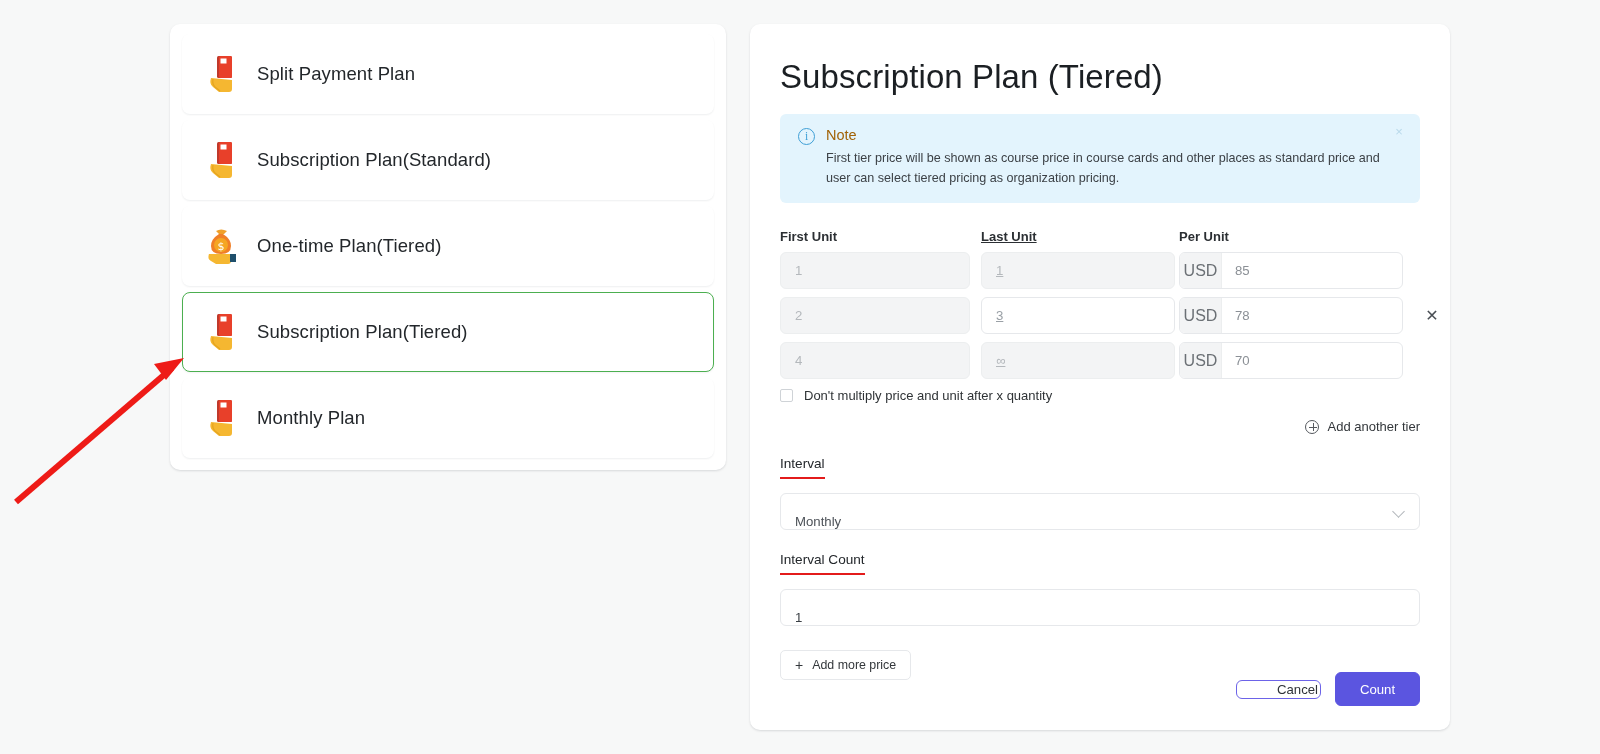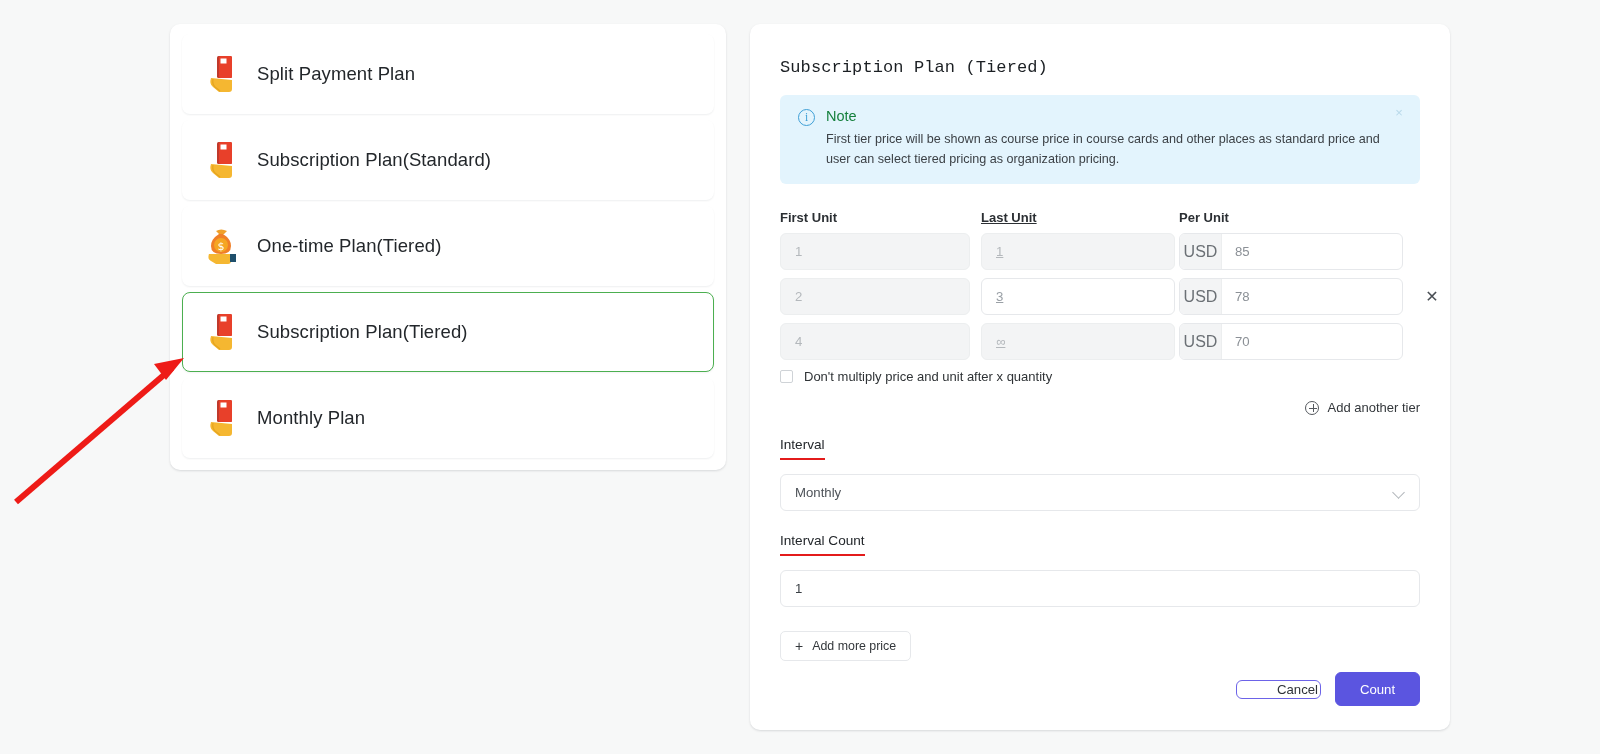--- a/index.html
+++ b/index.html
@@ -48,45 +48,44 @@
   
   #plan-form-panel{
     position:absolute; left:750px; top:24px;
     width:700px; height:706px;
     background:#ffffff;
     border-radius:10px;
     box-shadow:0 1px 3px rgba(16,24,40,.08), 0 1px 2px rgba(16,24,40,.06);
     padding:20px 30px;
   }
   #form-title{
-    font-size:17px;
+    font-size:33px;
     color:#1b1f23;
     letter-spacing:.1px;
     margin:14px 0 18px 0;
     font-weight:400;
-    font-family:Liberation Mono, monospace;
   }
 
   
   #note-box{
     position:relative;
     background:#e3f4fd;
     border-radius:6px;
     padding:13px 40px 15px 46px;
     margin-bottom:26px;
   }
   #note-icon{
     position:absolute; left:18px; top:14px;
     width:17px; height:17px; border-radius:50%;
     border:1.4px solid #3e9fd6;
     color:#3e9fd6;
     font-size:11.5px; line-height:15px; text-align:center;
     font-family:"Liberation Serif", serif;
   }
-  #note-title{ font-size:14.5px; color:#15803d; margin-bottom:6px; }
+  #note-title{ font-size:14.5px; color:#a16207; margin-bottom:6px; }
   #note-body{ font-size:12.6px; line-height:1.55; color:#3c4146; max-width:600px; }
   #note-close{
     position:absolute; right:14px; top:11px;
     width:14px; height:14px;
     color:#b9d9ea; font-size:13px; line-height:14px; text-align:center;
     cursor:pointer;
   }
 
   
   #tier-table{ margin-bottom:2px; }
@@ -141,21 +140,21 @@
 
   
   .field-block{ margin-top:20px; }
   .field-label{
     font-size:13.6px; color:#23272b; display:inline-block;
     border-bottom:2.6px solid #e31b1b; padding-bottom:6px;
   }
   .field-control{
     margin-top:14px; height:37px;
     border:1px solid #e6e8eb; border-radius:6px; background:#fff;
-    display:flex; align-items:center; padding:0 14px;
+    display:flex; align-items:flex-end; padding:0 14px;
     font-size:13.2px; color:#4d5258; position:relative;
   }
   .chev{
     position:absolute; right:16px; top:13px;
     width:9px; height:9px; border-right:1.4px solid #b0b5ba; border-bottom:1.4px solid #b0b5ba;
     transform:rotate(45deg);
   }
   #interval-count-value{ color:#3a3f45; }
 
   

